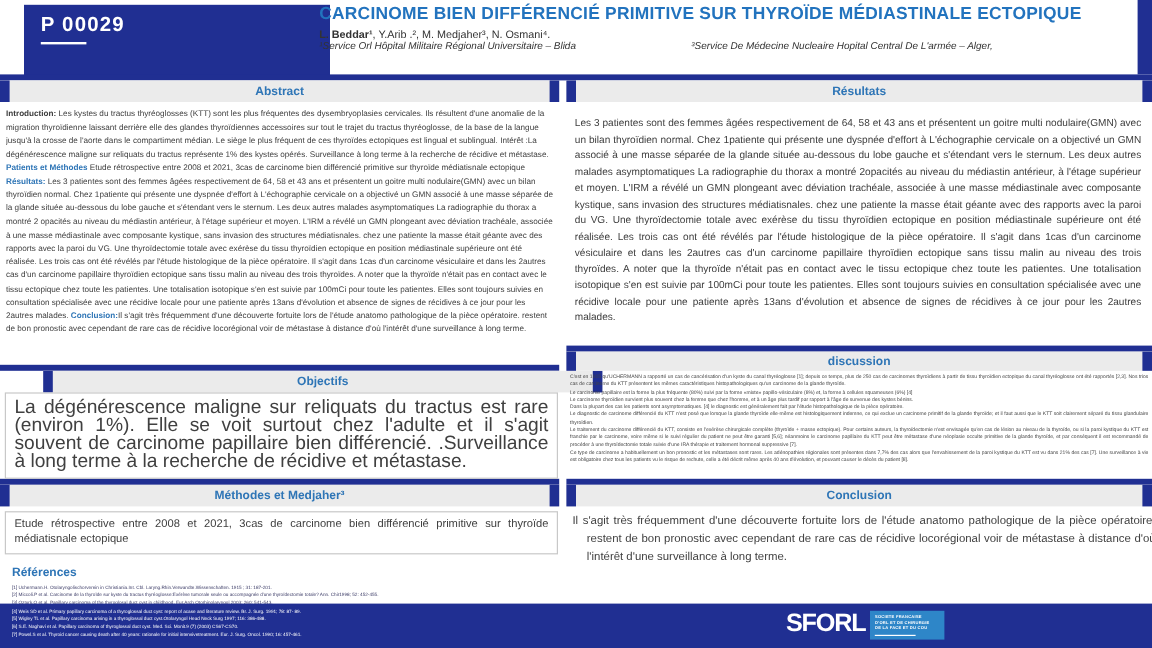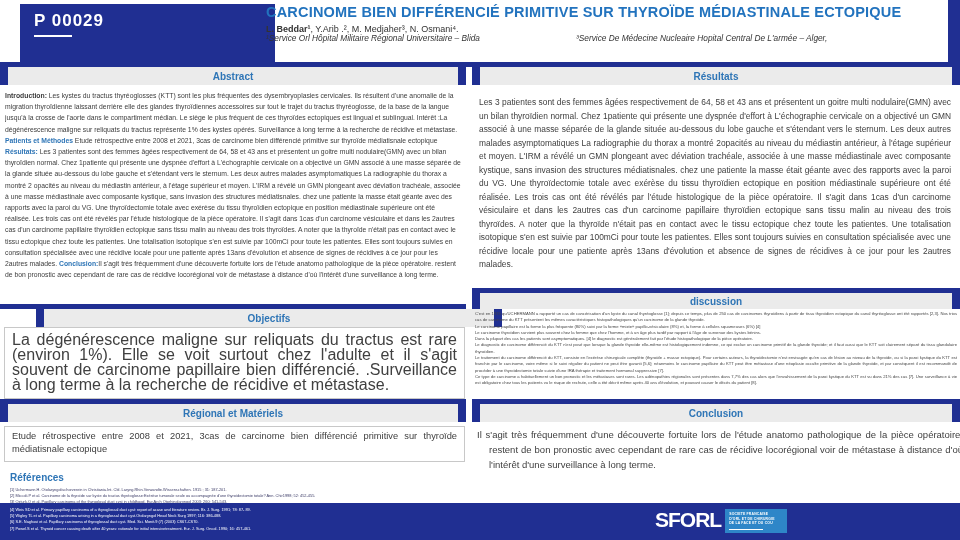--- a/index.html
+++ b/index.html
@@ -91,21 +91,21 @@
   <span class="t">Objectifs</span>
 </div>
 
 <div class="abs rule" style="left:472px;top:288px;width:488px;"></div>
 <div class="abs band" style="left:472px;top:293px;width:472px;height:16px;">
   <span class="t">discussion</span>
 </div>
 
 <div class="abs rule" style="left:0;top:399px;width:466px;"></div>
 <div class="abs band" style="left:0;top:404px;width:450px;">
-  <span class="t">Régional et Matériels</span>
+  <span class="t">Méthodes et Medjaher³</span>
 </div>
 
 <div class="abs rule" style="left:472px;top:399px;width:488px;"></div>
 <div class="abs band" style="left:472px;top:404px;width:472px;">
   <span class="t">Conclusion</span>
 </div>
 
 <div class="abs bodytext" id="abstract-body">
   <span class="seg-label dark">Introduction:</span><span> Les kystes du tractus thyréoglosses (KTT) sont les plus fréquentes des dysembryoplasies cervicales. Ils résultent d'une anomalie de la migration thyroïdienne laissant derrière elle des glandes thyroïdiennes accessoires sur tout le trajet du tractus thyréoglosse, de la base de la langue jusqu'à la crosse de l'aorte dans le compartiment médian. Le siège le plus fréquent de ces thyroïdes ectopiques est lingual et sublingual. Intérêt :La dégénérescence maligne sur reliquats du tractus représente 1% des kystes opérés. Surveillance à long terme à la recherche de récidive et métastase.</span>
   <span class="seg-label">Patients et Méthodes</span><span> Etude rétrospective entre 2008 et 2021, 3cas de carcinome bien différencié primitive sur thyroïde médiatisnale ectopique </span>

